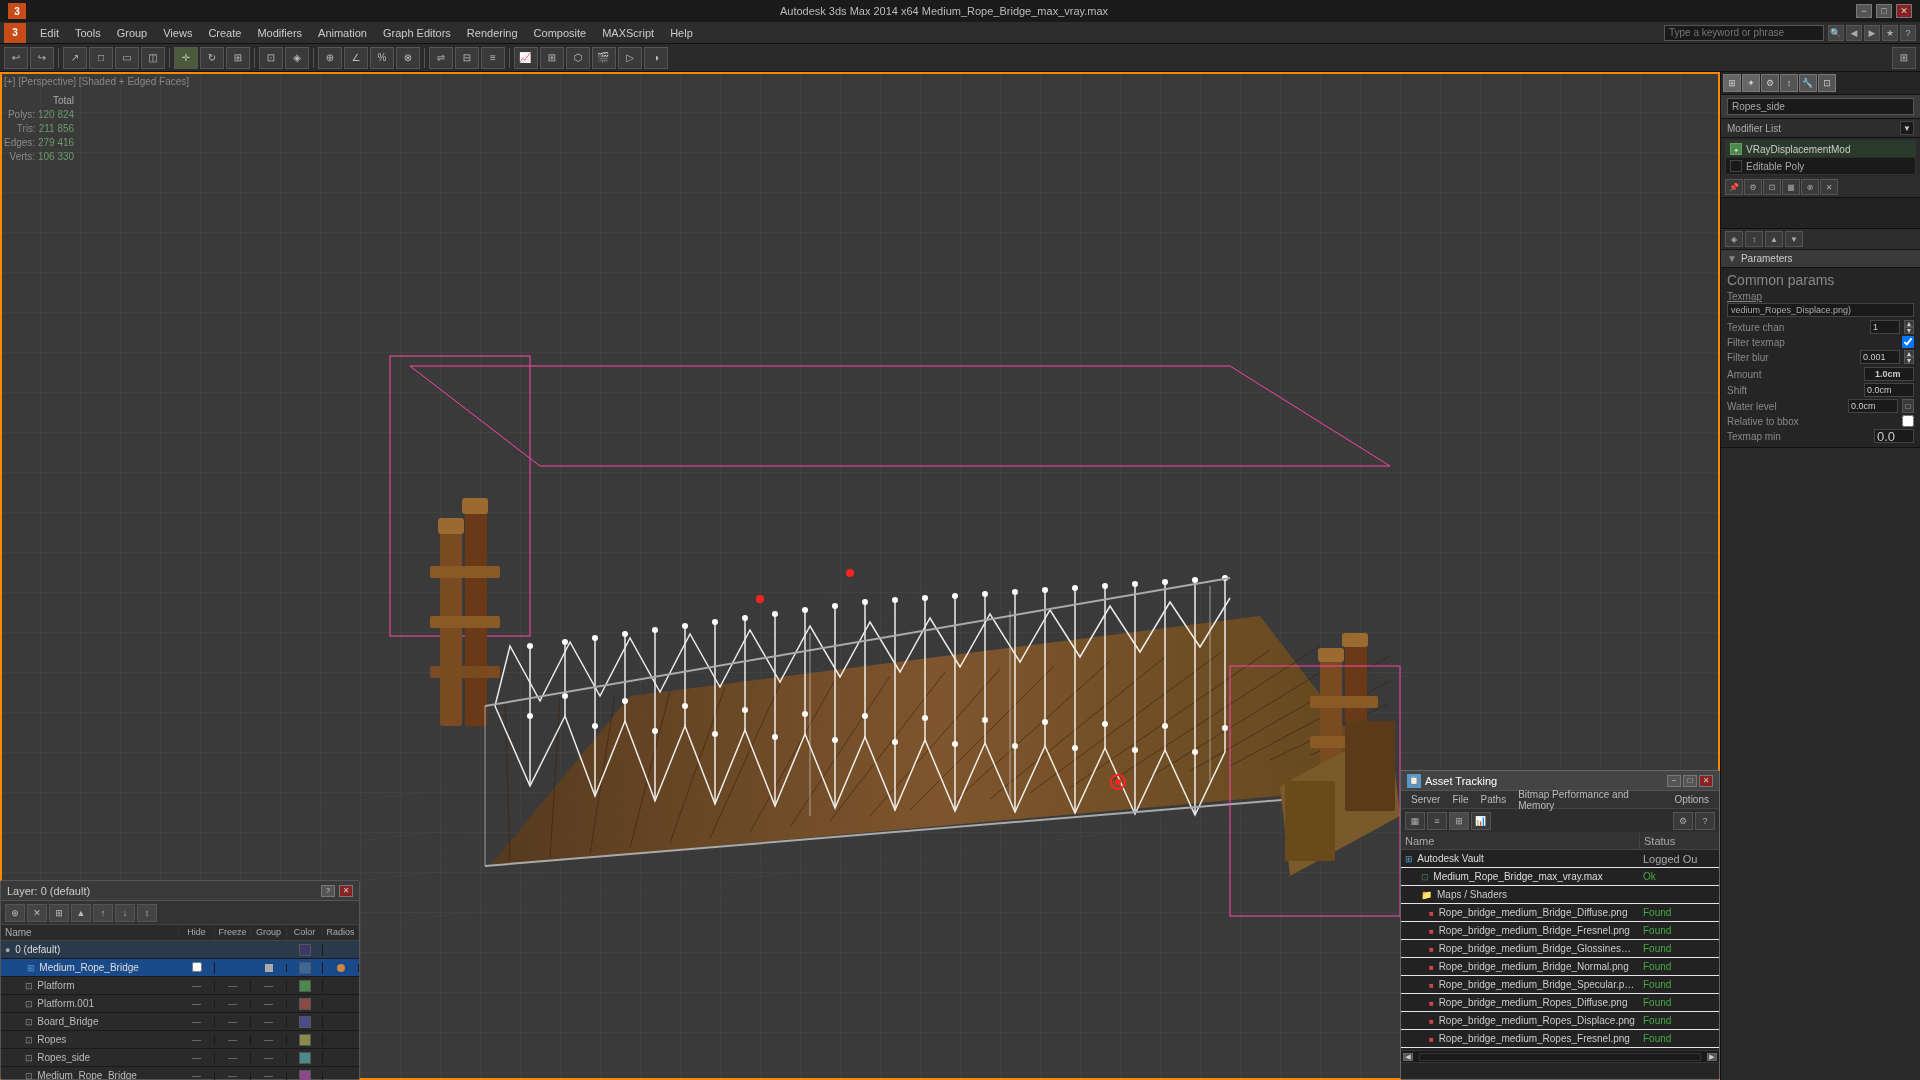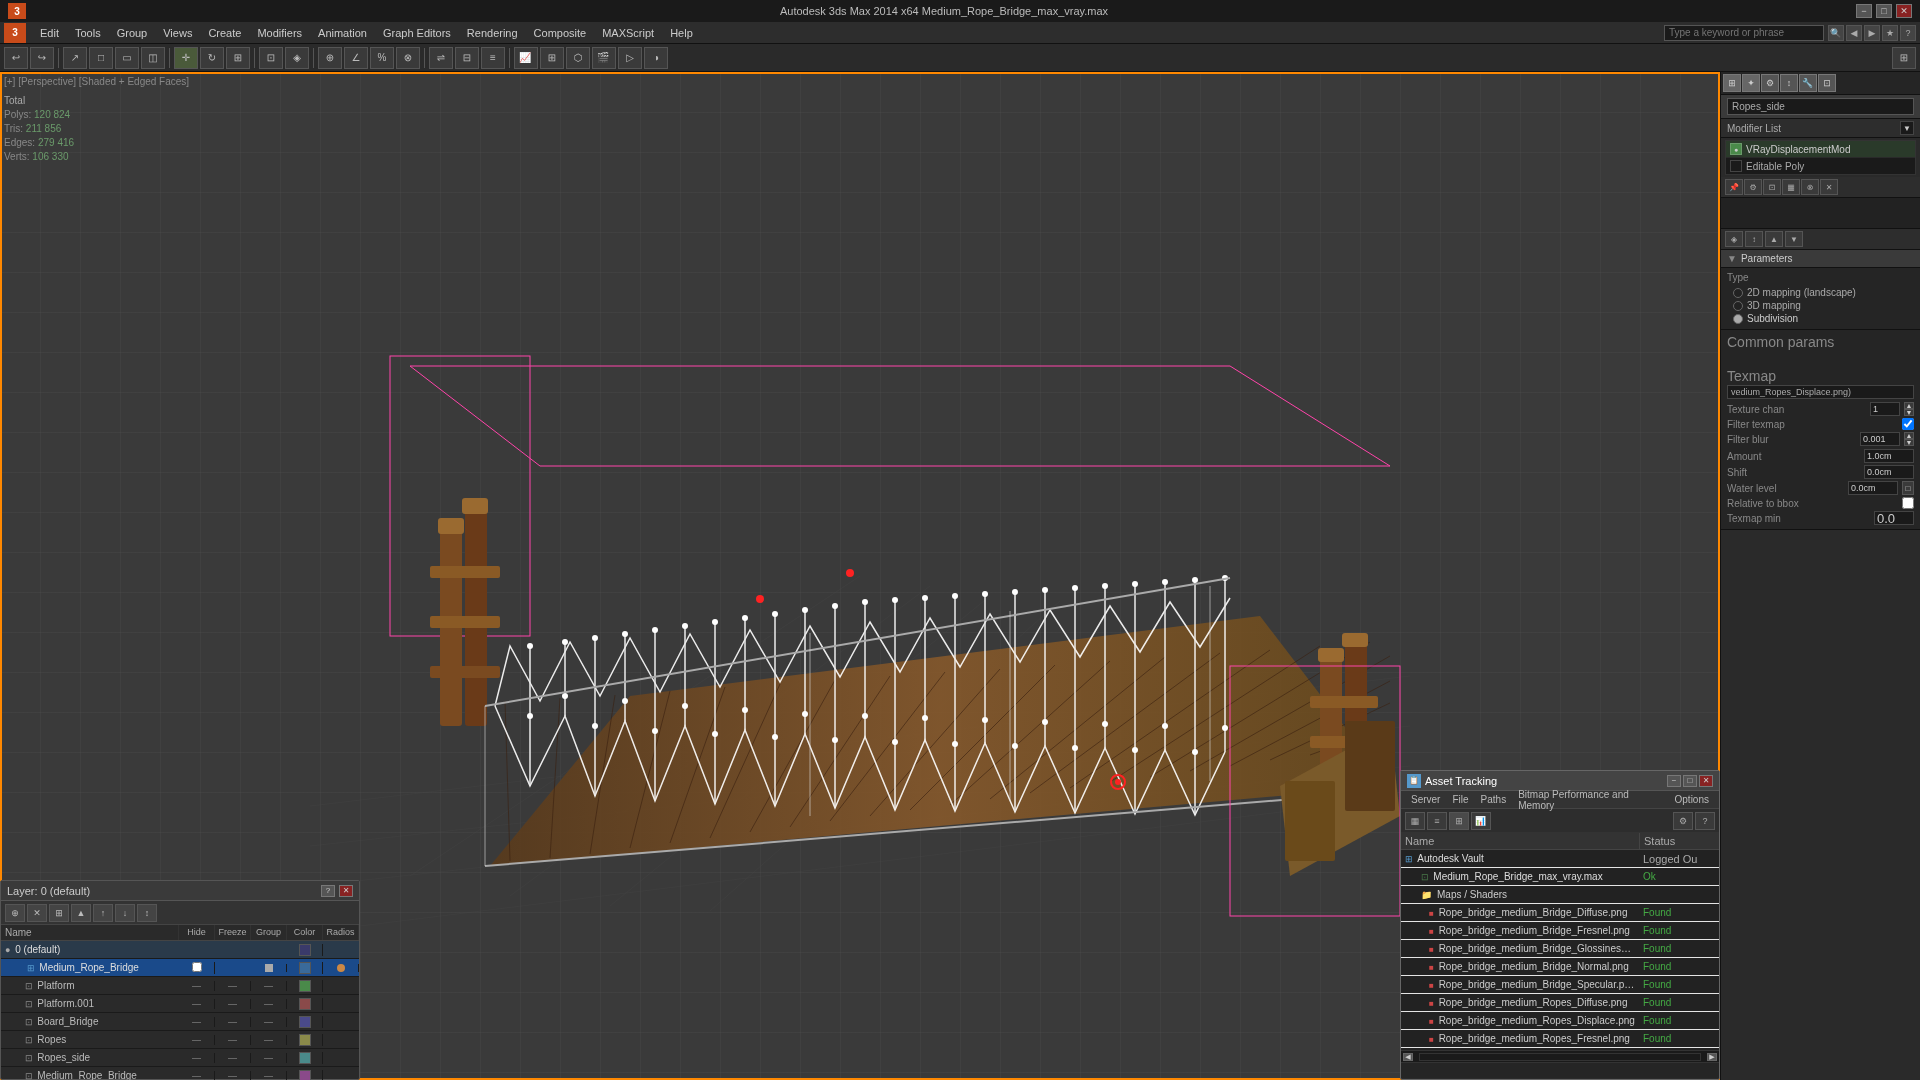--- a/index.html
+++ b/index.html
@@ -64,20 +64,21 @@
       display: flex;
       height: calc(1080px - 72px);
     }
 
     
     #viewport {
       flex: 1;
       background: #000000;
       position: relative;
       overflow: hidden;
+      text-align: right;
     }
 
     
     .grid-bg {
       position: absolute;
       inset: 0;
       background-color: #3a3a3a;
       background-image: 
         linear-gradient(rgba(80,80,80,0.3) 1px, transparent 1px),
         linear-gradient(90deg, rgba(80,80,80,0.3) 1px, transparent 1px);
@@ -558,40 +559,25 @@
       <div class="mod-icon">↕</div>
       <div class="mod-icon">▲</div>
       <div class="mod-icon">▼</div>
     </div>
 
     <div style="background:#3a3a3a;padding:3px 6px;border-bottom:1px solid #111;display:flex;align-items:center;gap:4px;">
       <span style="font-size:10px;color:#888;">▼</span>
       <span style="font-size:10px;color:#ccc;">Parameters</span>
     </div>
 
-    <div style="padding:4px 6px;background:#252525;border-bottom:1px solid #111;">
-      <div style="font-size:10px;color:#888;margin-bottom:3px;">Type</div>
-      <div class="radio-row">
-        <div class="radio-btn"></div>
-        <span style="font-size:10px;color:#aaa;">2D mapping (landscape)</span>
-      </div>
-      <div class="radio-row">
-        <div class="radio-btn"></div>
-        <span style="font-size:10px;color:#aaa;">3D mapping</span>
-      </div>
-      <div class="radio-row">
-        <div class="radio-btn active"></div>
-        <span style="font-size:10px;color:#ccc;">Subdivision</span>
-      </div>
-    </div>
 
     <div style="padding:4px 6px;background:#252525;border-bottom:1px solid #111;">
       <div style="font-size:14px;color:#888;margin-bottom:2px;">Common params</div>
 
-      <div style="font-size:14px;color:#888;margin-top:18px;">Texmap</div>
+      <div style="font-size:10px;color:#888;margin-top:3px;text-decoration:underline;">Texmap</div>
       <div style="background:#1a1a1a;border:1px solid #444;padding:1px 3px;font-size:9px;color:#aaa;margin-top:1px;overflow:hidden;white-space:nowrap;">vedium_Ropes_Displace.png)</div>
 
       <div style="display:flex;align-items:center;margin-top:3px;gap:4px;">
         <span style="font-size:10px;color:#888;flex:1;">Texture chan</span>
         <input type="text" style="width: 30px; height: 14px; background: rgb(26, 26, 26); border: 1px solid rgb(68, 68, 68); color: rgb(204, 204, 204); font-size: 9px; padding: 0px 2px;" value="1">
         <div style="display:flex;flex-direction:column;gap:0;">
           <div style="width:10px;height:7px;background:#3a3a3a;border:1px solid #555;font-size:7px;display:flex;align-items:center;justify-content:center;">▲</div>
           <div style="width:10px;height:7px;background:#3a3a3a;border:1px solid #555;font-size:7px;display:flex;align-items:center;justify-content:center;">▼</div>
         </div>
       </div>
@@ -605,21 +591,21 @@
         <span style="font-size:10px;color:#888;flex:1;">Filter blur</span>
         <input type="text" style="width: 40px; height: 14px; background: rgb(26, 26, 26); border: 1px solid rgb(68, 68, 68); color: rgb(204, 204, 204); font-size: 9px; padding: 0px 2px;" value="0.001">
         <div style="display:flex;flex-direction:column;gap:0;">
           <div style="width:10px;height:7px;background:#3a3a3a;border:1px solid #555;font-size:7px;display:flex;align-items:center;justify-content:center;">▲</div>
           <div style="width:10px;height:7px;background:#3a3a3a;border:1px solid #555;font-size:7px;display:flex;align-items:center;justify-content:center;">▼</div>
         </div>
       </div>
 
       <div style="display:flex;align-items:center;margin-top:3px;gap:4px;">
         <span style="font-size:10px;color:#888;flex:1;">Amount</span>
-        <input type="text" style="width: 50px; height: 14px; background: rgb(26, 26, 26); border: 1px solid rgb(68, 68, 68); color: rgb(204, 204, 204); font-size: 9px; padding: 0px 2px;" value="1.0cm">
+        <input type="text" style="width: 50px; height: 14px; background: rgb(26, 26, 26); border: 1px solid rgb(68, 68, 68); color: rgb(204, 204, 204); font-size: 9px; padding: 0px 10px; font-weight: bold;" value="1.0cm">
       </div>
 
       <div style="display:flex;align-items:center;margin-top:2px;gap:4px;">
         <span style="font-size:10px;color:#888;flex:1;">Shift</span>
         <input type="text" style="width: 50px; height: 14px; background: rgb(26, 26, 26); border: 1px solid rgb(68, 68, 68); color: rgb(204, 204, 204); font-size: 9px; padding: 0px 2px;" value="0.0cm">
       </div>
 
       <div style="display:flex;align-items:center;margin-top:2px;gap:4px;">
         <span style="font-size:10px;color:#888;flex:1;">Water level</span>
         <input type="text" style="width: 50px; height: 14px; background: rgb(26, 26, 26); border: 1px solid rgb(68, 68, 68); color: rgb(204, 204, 204); font-size: 9px; padding: 0px 2px;" value="0.0cm">

